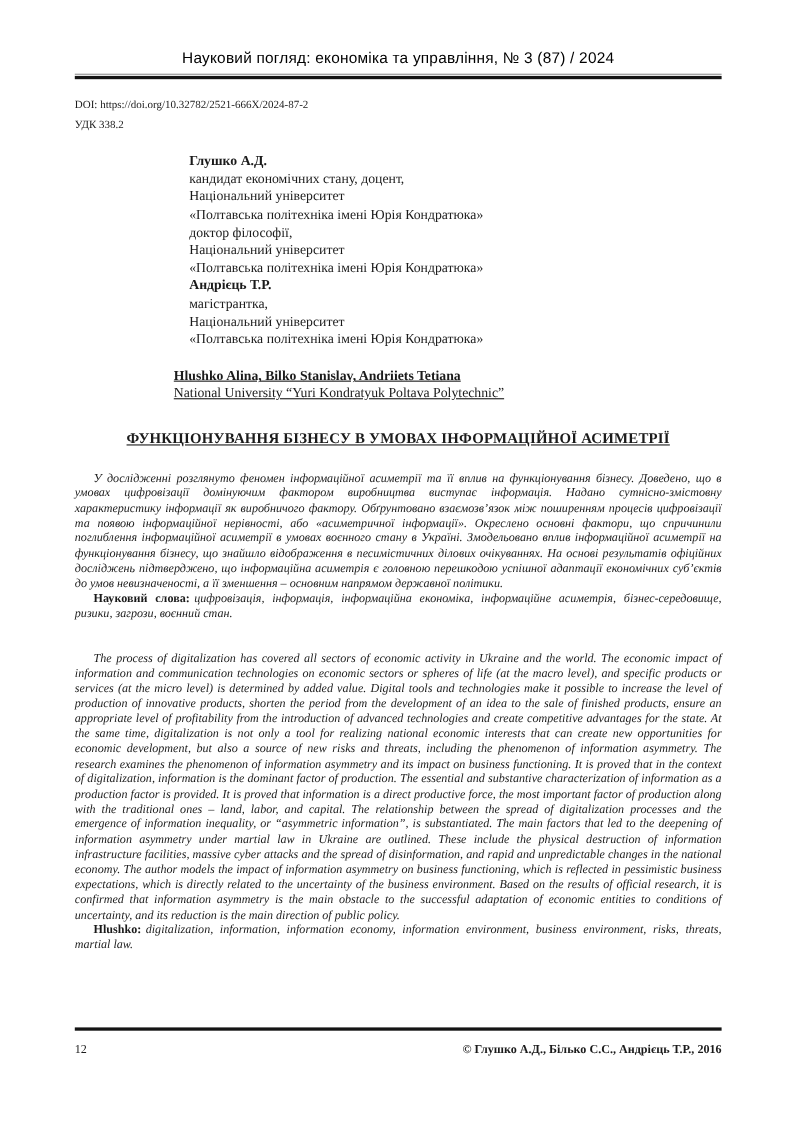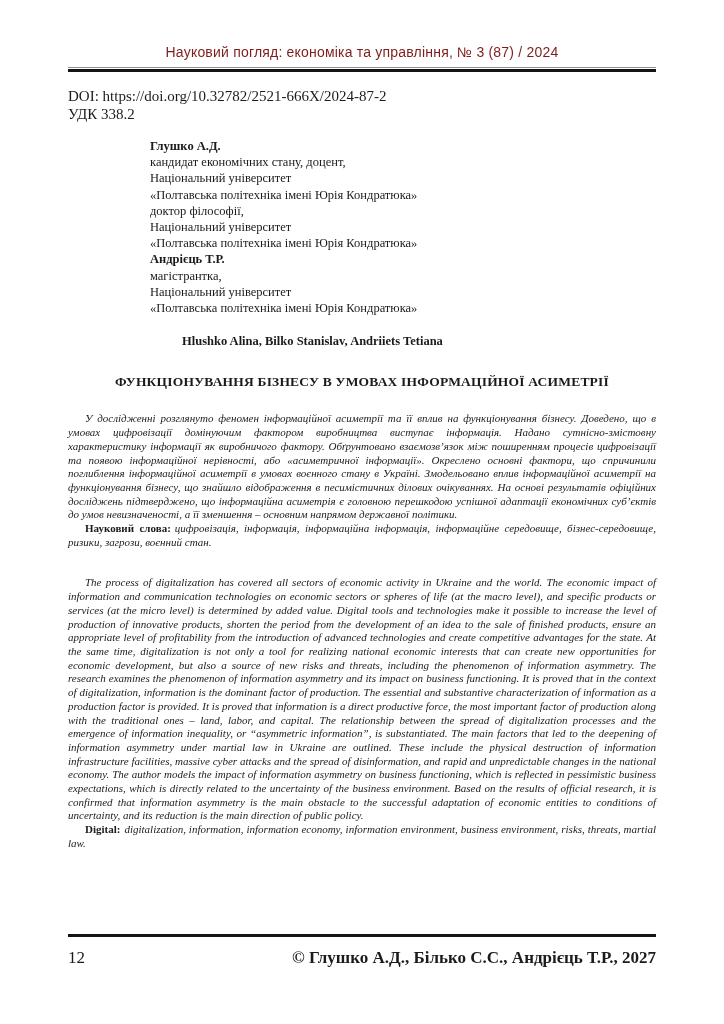--- a/index.html
+++ b/index.html
@@ -15,53 +15,54 @@
     font-family: "Liberation Serif", serif;
     color: #1b1b1b;
     overflow: hidden;
   }
   .journal-header {
     text-align: center;
     font-family: "Liberation Sans", sans-serif;
     font-size: 14px;
     letter-spacing: 0.2px;
     margin-bottom: 7px;
-    color: #7f1d1d;
+    color: #000000;
   }
   .header-rule {
     height: 1px;
     border-top: 1px solid #8f8f8f;
     border-bottom: 3px solid #141414;
   }
   .meta {
     margin-top: 15px;
-    font-size: 15px;
+    font-size: 10px;
     line-height: 18px;
   }
   .authors-block {
     margin-top: 15px;
-    margin-left: 82px;
+    margin-left: 104px;
     font-size: 12.5px;
     line-height: 16.2px;
   }
   .author-name { font-weight: bold; }
   .authors-en {
     margin-top: 17px;
-    margin-left: 114px;
+    margin-left: 90px;
     font-size: 12.5px;
     line-height: 16.2px;
+    text-decoration: underline;
   }
   .authors-en-names { font-weight: bold; }
   .title {
     text-align: center;
     font-weight: bold;
     font-size: 13.5px;
     letter-spacing: 0.2px;
   }
-  .title-ua { margin-top: 25px; }
+  .title-ua { margin-top: 25px; text-decoration: underline; }
   .title-en { margin-top: 22px; }
   p { margin: 0; }
   .abstract-wrap-ua { margin-top: 22px; }
   .abstract-wrap-en { margin-top: 27px; }
   .abstract {
     font-size: 11px;
     font-style: italic;
     line-height: 13.7px;
     text-align: justify;
     text-indent: 17px;
@@ -79,21 +80,21 @@
     border-top: 3px solid #141414;
   }
   .footer-row {
     position: absolute;
     left: 68px;
     right: 68px;
     top: 948px;
     display: flex;
     justify-content: space-between;
     align-items: flex-end;
-    font-size: 17px;
+    font-size: 11px;
   }
   .footer-copyright { font-weight: bold; }
 </style>
 </head>
 <body>
 
 <div class="page">
 
   <div class="journal-header">Науковий погляд: економіка та управління, № 3 (87) / 2024</div>
   <div class="header-rule"></div>
@@ -114,33 +115,34 @@
     <div>«Полтавська політехніка імені Юрія Кондратюка»</div>
 
     <div class="author-name">Андрієць Т.Р.</div>
     <div>магістрантка,</div>
     <div>Національний університет</div>
     <div>«Полтавська політехніка імені Юрія Кондратюка»</div>
   </div>
 
   <div class="authors-en">
     <div class="authors-en-names">Hlushko Alina, Bilko Stanislav, Andriiets Tetiana</div>
+    <div>National University “Yuri Kondratyuk Poltava Polytechnic”</div>
   </div>
 
   <div class="title title-ua">ФУНКЦІОНУВАННЯ БІЗНЕСУ В УМОВАХ ІНФОРМАЦІЙНОЇ АСИМЕТРІЇ</div>
 
   <div class="abstract-wrap-ua">
     <p class="abstract">У дослідженні розглянуто феномен інформаційної асиметрії та її вплив на функціонування бізнесу. Доведено, що в умовах цифровізації домінуючим фактором виробництва виступає інформація. Надано сутнісно-змістовну характеристику інформації як виробничого фактору. Обґрунтовано взаємозв’язок між поширенням процесів цифровізації та появою інформаційної нерівності, або «асиметричної інформації». Окреслено основні фактори, що спричинили поглиблення інформаційної асиметрії в умовах воєнного стану в Україні. Змодельовано вплив інформаційної асиметрії на функціонування бізнесу, що знайшло відображення в песимістичних ділових очікуваннях. На основі результатів офіційних досліджень підтверджено, що інформаційна асиметрія є головною перешкодою успішної адаптації економічних суб’єктів до умов невизначеності, а її зменшення – основним напрямом державної політики.</p>
-    <p class="abstract"><span class="kw-label">Науковий слова:</span><span>цифровізація, інформація, інформаційна інформація, інформаційне середовище, бізнес-середовище, ризики, загрози, воєнний стан.</span></p>
+    <p class="abstract"><span class="kw-label">Науковий слова:</span><span>цифровізація, інформація, інформаційна економіка, інформаційне асиметрія, бізнес-середовище, ризики, загрози, воєнний стан.</span></p>
   </div>
 
   <div class="abstract-wrap-en">
     <p class="abstract">The process of digitalization has covered all sectors of economic activity in Ukraine and the world. The economic impact of information and communication technologies on economic sectors or spheres of life (at the macro level), and specific products or services (at the micro level) is determined by added value. Digital tools and technologies make it possible to increase the level of production of innovative products, shorten the period from the development of an idea to the sale of finished products, ensure an appropriate level of profitability from the introduction of advanced technologies and create competitive advantages for the state. At the same time, digitalization is not only a tool for realizing national economic interests that can create new opportunities for economic development, but also a source of new risks and threats, including the phenomenon of information asymmetry. The research examines the phenomenon of information asymmetry and its impact on business functioning. It is proved that in the context of digitalization, information is the dominant factor of production. The essential and substantive characterization of information as a production factor is provided. It is proved that information is a direct productive force, the most important factor of production along with the traditional ones – land, labor, and capital. The relationship between the spread of digitalization processes and the emergence of information inequality, or “asymmetric information”, is substantiated. The main factors that led to the deepening of information asymmetry under martial law in Ukraine are outlined. These include the physical destruction of information infrastructure facilities, massive cyber attacks and the spread of disinformation, and rapid and unpredictable changes in the national economy. The author models the impact of information asymmetry on business functioning, which is reflected in pessimistic business expectations, which is directly related to the uncertainty of the business environment. Based on the results of official research, it is confirmed that information asymmetry is the main obstacle to the successful adaptation of economic entities to conditions of uncertainty, and its reduction is the main direction of public policy.</p>
-    <p class="abstract"><span class="kw-label">Digital:</span><span>digitalization, information, information economy, information environment, business environment, risks, threats, martial law.</span></p>
+    <p class="abstract"><span class="kw-label">Hlushko:</span><span>digitalization, information, information economy, information environment, business environment, risks, threats, martial law.</span></p>
   </div>
 
   <div class="footer-rule"></div>
   <div class="footer-row">
     <span>12</span>
-    <span class="footer-copyright">© Глушко А.Д., Білько С.С., Андрієць Т.Р., 2027</span>
+    <span class="footer-copyright">© Глушко А.Д., Білько С.С., Андрієць Т.Р., 2016</span>
   </div>
 
 </div>
 
 </body></html>

